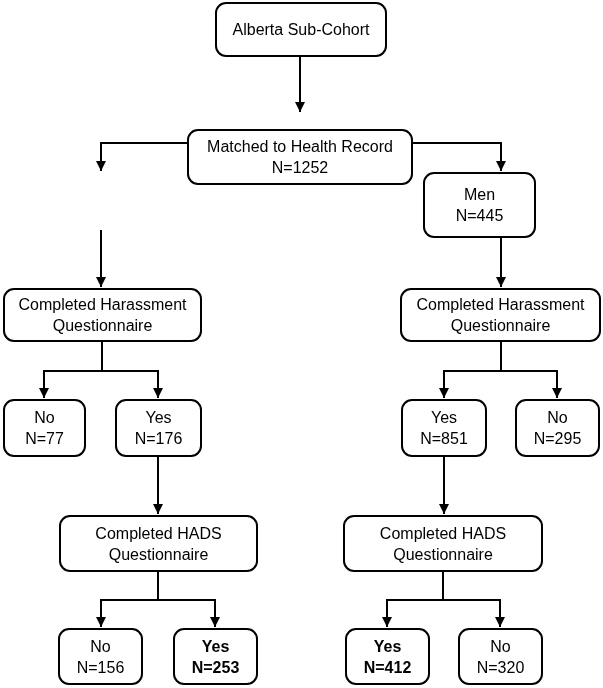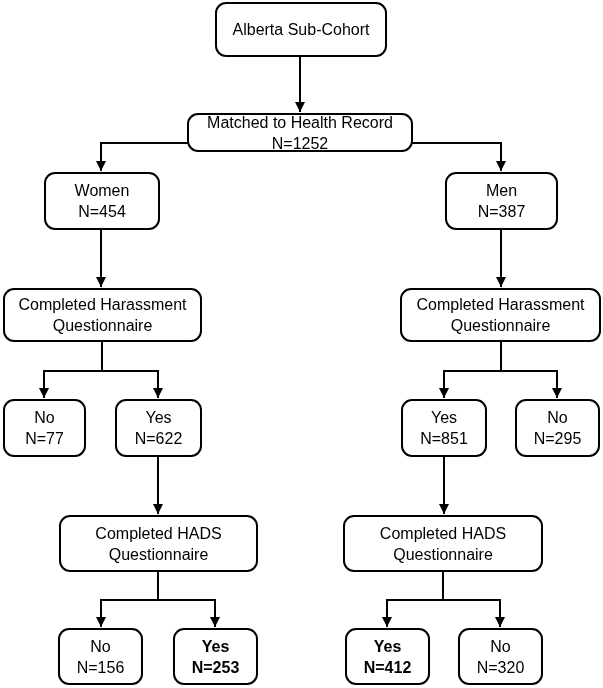--- a/index.html
+++ b/index.html
@@ -82,53 +82,49 @@
     <polyline points="158,600 215,600 215,627" marker-end="url(#arrowhead)"></polyline>
 
     <polyline points="443,572 443,600 387,600 387,627" marker-end="url(#arrowhead)"></polyline>
     <polyline points="443,600 500,600 500,627" marker-end="url(#arrowhead)"></polyline>
   </svg>
 
   <div class="node" style="left:215px;top:2px;width:172px;height:55px">
     <span>Alberta Sub-Cohort</span>
   </div>
 
-  <div class="node" style="left:187px;top:113px;width:226px;height:39px">
+  <div class="node" style="left:187px;top:129px;width:226px;height:56px">
     <span>Matched to Health Record</span>
     <span>N=1252</span>
   </div>
 
-  <div class="node" style="left:44px;top:172px;width:116px;height:58px">
-    <span>Women</span>
-    <span>N=454</span>
-  </div>
 
-  <div class="node" style="left:445px;top:172px;width:113px;height:58px">
+  <div class="node" style="left:423px;top:172px;width:113px;height:66px">
     <span>Men</span>
-    <span>N=387</span>
+    <span>N=445</span>
   </div>
 
   <div class="node" style="left:3px;top:288px;width:199px;height:54px">
     <span>Completed Harassment</span>
     <span>Questionnaire</span>
   </div>
 
   <div class="node" style="left:400px;top:288px;width:201px;height:54px">
     <span>Completed Harassment</span>
     <span>Questionnaire</span>
   </div>
 
   <div class="node" style="left:3px;top:399px;width:83px;height:58px">
     <span>No</span>
     <span>N=77</span>
   </div>
 
   <div class="node" style="left:115px;top:399px;width:87px;height:58px">
     <span>Yes</span>
-    <span>N=622</span>
+    <span>N=176</span>
   </div>
 
   <div class="node" style="left:401px;top:399px;width:86px;height:58px">
     <span>Yes</span>
     <span>N=851</span>
   </div>
 
   <div class="node" style="left:515px;top:399px;width:85px;height:58px">
     <span>No</span>
     <span>N=295</span>

